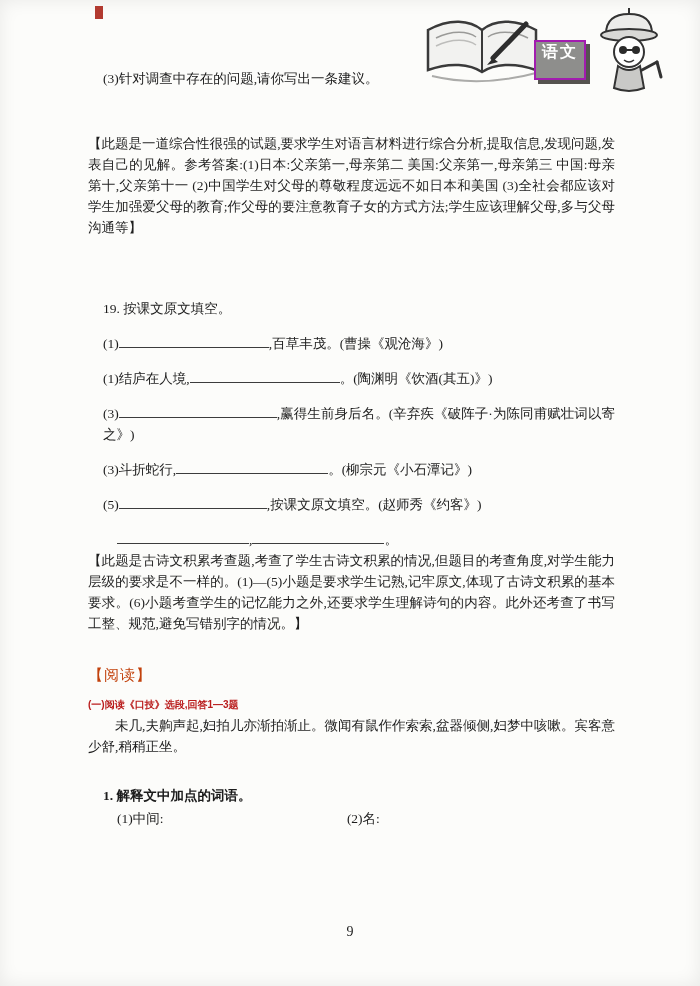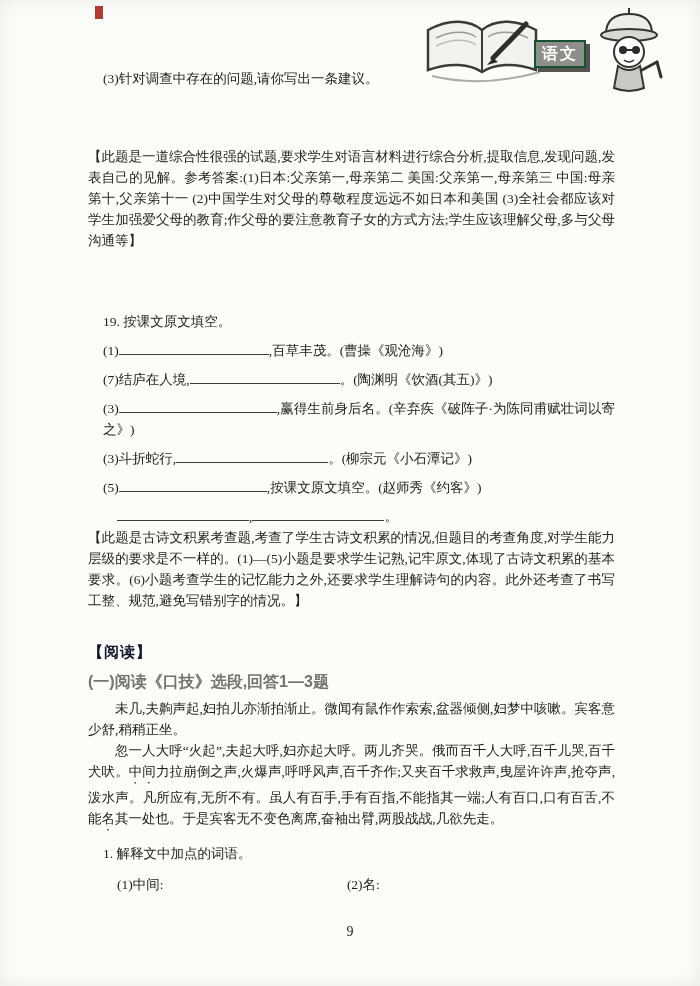--- a/index.html
+++ b/index.html
@@ -9,57 +9,57 @@
     position:relative; width:700px; height:986px;
     background:#fcfcfa; color:#1c1c1c; overflow:hidden;
     box-shadow: inset 0 0 18px rgba(0,0,0,0.08);
   }
   .corner-mark { position:absolute; left:95px; top:6px; width:8px; height:13px; background:#b23a30; }
 
   
   .header-art { position:absolute; top:4px; right:26px; width:268px; height:94px; }
   .book-svg { position:absolute; left:12px; top:6px; }
   .subject-badge {
-    position:absolute; left:128px; top:36px; width:52px; height:28px;
-    background:#8e8e8c; border:2px solid #14532d; box-shadow:4px 4px 0 #55534f;
-    color:#ffffff; display:flex; align-items:center; justify-content:center;
+    position:absolute; left:128px; top:36px; width:52px; height:40px;
+    background:#8e8e8c; border:2px solid #a21caf; box-shadow:4px 4px 0 #55534f;
+    color:#ffffff; display:flex; justify-content:center;
     font-family:"Liberation Sans","DejaVu Sans",sans-serif; font-weight:bold;
     font-size:16px; letter-spacing:2px;
   }
   .mascot-svg { position:absolute; right:0; top:0; }
 
   
   .content { position:absolute; left:88px; top:68px; width:527px; font-size:13.5px; line-height:21px; }
   .q-indent { padding-left:15px; }
   .analysis { text-align:justify; color:#1f1f1f; }
-  .a1 { margin-top:57px; }
+  .a1 { margin-top:44px; }
   .a2 { }
   .q19-title { margin-top:60px; }
-  .fill-item { padding-left:15px; margin-top:8px; text-align:justify; }
+  .fill-item { padding-left:15px; margin-top:14px; text-align:justify; }
   .blank { display:inline-block; height:13px; border-bottom:1px solid #3c3c3c; vertical-align:baseline; }
   .b1 { width:150px; } .b2 { width:150px; } .b3 { width:158px; }
   .b4 { width:152px; } .b5 { width:148px; } .b6 { width:132px; }
   .item6-answers { padding-left:14px; margin-top:1px; }
 
   .reading-header {
     margin-top:30px; font-family:"Liberation Sans","DejaVu Sans",sans-serif;
-    font-weight:bold; font-size:15px; line-height:22px; letter-spacing:1px; color:#0f172a;
+    font-weight:normal; font-size:15px; line-height:22px; letter-spacing:1px; color:#c2410c;
   }
   .reading-subtitle {
     margin-top:8px; font-family:"Liberation Sans","DejaVu Sans",sans-serif;
-    font-weight:bold; font-size:16px; line-height:21px; color:#737373;
+    font-weight:bold; font-size:10px; line-height:21px; color:#b91c1c;
   }
-  .passage { margin-top:6px; }
+  .passage { }
   .passage p { text-indent:2em; text-align:justify; }
   .emph {
     -webkit-text-emphasis-style:dot; -webkit-text-emphasis-position:under;
     text-emphasis-style:dot; text-emphasis-position:under right;
   }
-  .q1-title { margin-top:9px; }
-  .q1-subs { margin-top:10px; padding-left:29px; }
+  .q1-title { margin-top:28px;font-weight:bold; }
+  .q1-subs { margin-top:2px; padding-left:29px; }
   .q1-subs .sub2 { margin-left:180px; }
 
   .page-number { position:absolute; top:924px; left:0; right:0; text-align:center; font-size:14px; color:#222; }
 </style>
 </head>
 <body>
 
 <div class="page">
 
   <div class="corner-mark"></div>
@@ -96,37 +96,36 @@
   <div class="content">
 
     <p class="q-indent">(3)针对调查中存在的问题,请你写出一条建议。</p>
 
     <p class="analysis a1">【此题是一道综合性很强的试题,要求学生对语言材料进行综合分析,提取信息,发现问题,发表自己的见解。参考答案:(1)日本:父亲第一,母亲第二 美国:父亲第一,母亲第三 中国:母亲第十,父亲第十一 (2)中国学生对父母的尊敬程度远远不如日本和美国 (3)全社会都应该对学生加强爱父母的教育;作父母的要注意教育子女的方式方法;学生应该理解父母,多与父母沟通等】</p>
 
     <p class="q-indent q19-title">19. 按课文原文填空。</p>
 
     <div>
       <div class="fill-item"><span>(1)</span><span class="blank b1"></span><span>,百草丰茂。(曹操《观沧海》)</span></div>
-      <div class="fill-item"><span>(7)结庐在人境,</span><span class="blank b2"></span><span>。(陶渊明《饮酒(其五)》)</span></div>
+      <div class="fill-item"><span>(1)结庐在人境,</span><span class="blank b2"></span><span>。(陶渊明《饮酒(其五)》)</span></div>
       <div class="fill-item"><span>(3)</span><span class="blank b3"></span><span>,赢得生前身后名。(辛弃疾《破阵子·为陈同甫赋壮词以寄之》)</span></div>
       <div class="fill-item"><span>(3)斗折蛇行,</span><span class="blank b4"></span><span>。(柳宗元《小石潭记》)</span></div>
       <div class="fill-item"><span>(5)</span><span class="blank b5"></span><span>,按课文原文填空。(赵师秀《约客》)</span></div>
       <div class="fill-item">
         <div class="item6-answers"><span class="blank b6"></span><span>,</span><span class="blank b6"></span><span>。</span></div>
       </div>
     </div>
 
     <p class="analysis a2">【此题是古诗文积累考查题,考查了学生古诗文积累的情况,但题目的考查角度,对学生能力层级的要求是不一样的。(1)—(5)小题是要求学生记熟,记牢原文,体现了古诗文积累的基本要求。(6)小题考查学生的记忆能力之外,还要求学生理解诗句的内容。此外还考查了书写工整、规范,避免写错别字的情况。】</p>
 
     <h3 class="reading-header">【阅读】</h3>
     <h4 class="reading-subtitle">(一)阅读《口技》选段,回答1—3题</h4>
 
     <div class="passage">
       <p>未几,夫齁声起,妇拍儿亦渐拍渐止。微闻有鼠作作索索,盆器倾侧,妇梦中咳嗽。宾客意少舒,稍稍正坐。</p>
-      <p><span>忽一人大呼“火起”,夫起大呼,妇亦起大呼。两儿齐哭。俄而百千人大呼,百千儿哭,百千犬吠。</span><span class="emph">中间</span><span>力拉崩倒之声,火爆声,呼呼风声,百千齐作;又夹百千求救声,曳屋许许声,抢夺声,泼水声。凡所应有,无所不有。虽人有百手,手有百指,不能指其一端;人有百口,口有百舌,不能</span><span class="emph">名</span><span>其一处也。于是宾客无不变色离席,奋袖出臂,两股战战,几欲先走。</span></p>
     </div>
 
     <p class="q-indent q1-title">1. 解释文中加点的词语。</p>
     <div class="q1-subs">
       <span class="sub1">(1)中间:</span>
       <span class="sub2">(2)名:</span>
     </div>
 
   </div>
 

